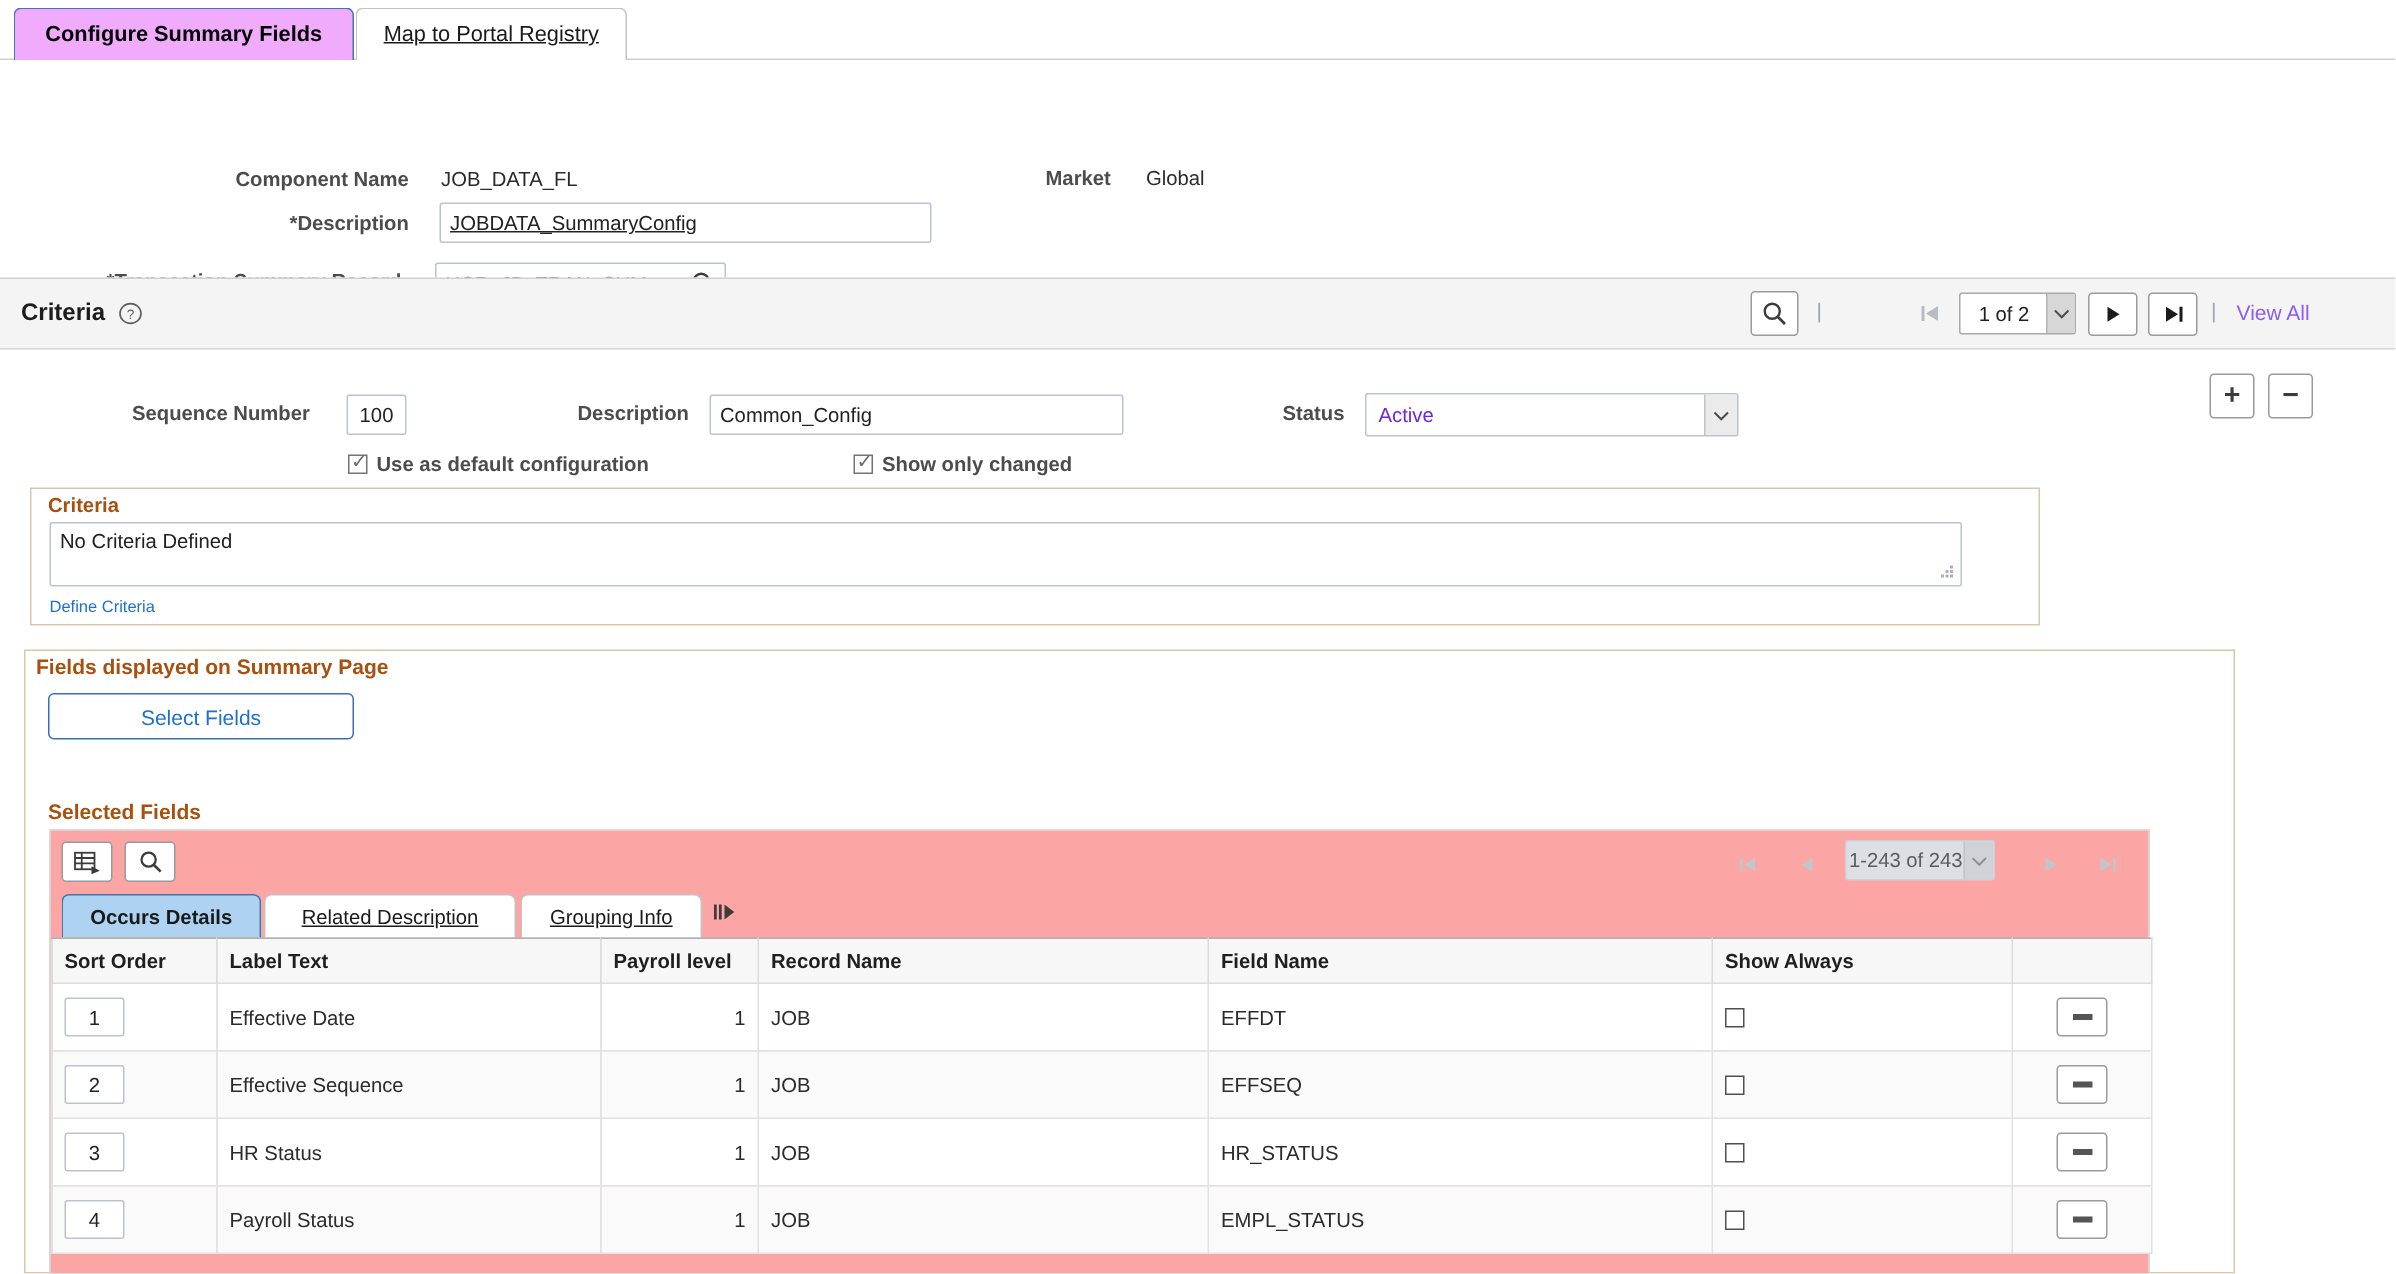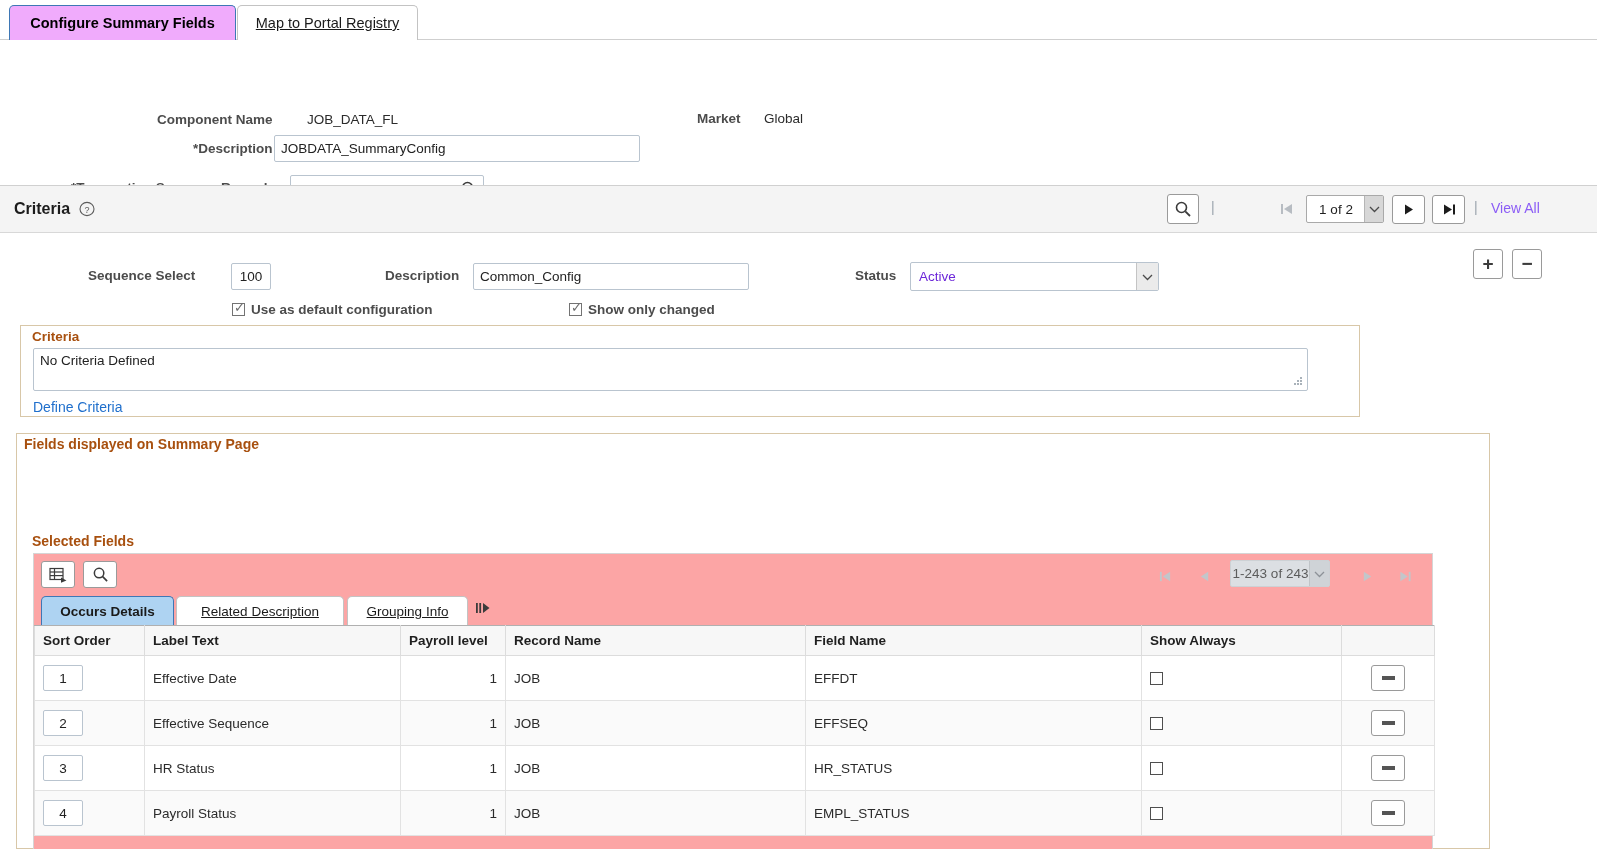--- a/index.html
+++ b/index.html
@@ -48,25 +48,25 @@
   }
   .val {
     position: absolute; color: #2b2b2b; font-size: 13.5px; white-space: nowrap;
   }
   .inp {
     position: absolute; border: 1px solid #b9c4cf; background: #ffffff;
     border-radius: 2px; font-family: "Liberation Sans", sans-serif;
     font-size: 13.5px; color: #222222; padding: 0 6px; outline: none;
   }
   .lbl-comp { left: 157px; top: 72px; }
-  .val-comp { left: 307px; top: 72px; }
+  .val-comp { left: 294px; top: 72px; }
   .lbl-market { left: 697px; top: 71px; }
   .val-market { left: 764px; top: 71px; }
   .lbl-desc { left: 193px; top: 101px; }
-  .inp-desc { left: 274px; top: 95px; width: 366px; height: 27px; }
+  .inp-desc { left: 293px; top: 95px; width: 328px; height: 27px; text-decoration: underline; }
   .lbl-tsr { left: 71px; top: 140px; }
   .inp-tsr-wrap { position: absolute; left: 290px; top: 135px; width: 194px; height: 28px; }
   .inp-tsr {
     position: absolute; left: 0; top: 0; width: 194px; height: 28px;
     padding-right: 28px;
   }
   .lookup-ico {
     position: absolute; right: 6px; top: 5px; width: 18px; height: 18px;
     cursor: pointer;
   }
@@ -189,21 +189,21 @@
     font-family: "Liberation Sans", sans-serif; font-size: 13.5px;
     color: #222222; padding: 4px 6px; resize: none; outline: none;
     overflow: hidden;
   }
   .ta-grip { position: absolute; left: 1294px; top: 377px; width: 10px; height: 10px; }
   .ta-grip i {
     position: absolute; width: 2px; height: 2px; background: #a9b2ba; display: block;
   }
   .define-link {
     position: absolute; left: 33px; top: 399px; color: #1f6fcc;
-    font-size: 14px; cursor: pointer;
+    font-size: 11px; cursor: pointer;
   }
 
   
   .grp-fields { left: 16px; top: 433px; width: 1474px; height: 416px; }
   .lg-fields { left: 24px; top: 436px; font-size: 14px; }
   .btn-select-fields {
     position: absolute; left: 32px; top: 462px; width: 204px; height: 31px;
     border: 1px solid #3571b5; background: #ffffff; border-radius: 4px;
     color: #1f6fcc; font-size: 14px; font-family: "Liberation Sans", sans-serif;
     display: flex; align-items: center; justify-content: center; cursor: pointer;
@@ -381,21 +381,21 @@
   </div>
   <div class="pager-btn btn-last">
     <svg width="14" height="13" viewBox="0 0 14 13">
         <polygon points="2,1.5 2,11.5 10,6.5" fill="#1c1c1c"></polygon>
         <rect x="11" y="1.5" width="2" height="10" fill="#1c1c1c"></rect>
       </svg>
   </div>
   <span class="pipe pipe-2">|</span>
   <div class="viewall">View All</div>
 
-  <div class="lbl lbl-seq">Sequence Select</div>
+  <div class="lbl lbl-seq">Sequence Number</div>
   <input class="inp inp-seq" type="text" value="100" style="">
 
   <div class="lbl lbl-cdesc">Description</div>
   <input class="inp inp-cdesc" type="text" value="Common_Config" style="">
 
   <div class="lbl lbl-status">Status</div>
   <div class="sel-status">
     <div class="sel-status-txt">Active</div>
     <div class="sel-status-arrow">
       <svg width="11" height="8" viewBox="0 0 11 8">
@@ -425,20 +425,21 @@
       <i style="left:6px;top:3px;"></i>
       <i style="left:3px;top:3px;"></i>
     <i style="left:6px;top:6px;"></i>
       <i style="left:3px;top:6px;"></i>
       <i style="left:0px;top:6px;"></i>
   </div>
   <div class="define-link">Define Criteria</div>
 
   <div class="grpbox grp-fields"></div>
   <div class="grp-legend lg-fields">Fields displayed on Summary Page</div>
+  <div class="btn-select-fields">Select Fields</div>
   <div class="grp-legend lg-selected">Selected Fields</div>
 
   <div class="grid-wrap">
     <div class="grid-toolbar">
       <div class="tb-btn tb-grid">
         <svg width="19" height="16" viewBox="0 0 19 16">
           <rect x="1" y="1.5" width="13" height="11" fill="none" stroke="#3b3b3b" stroke-width="1.2"></rect>
           <line x1="1" y1="5" x2="14" y2="5" stroke="#3b3b3b" stroke-width="1.2"></line>
           <line x1="1" y1="8.6" x2="14" y2="8.6" stroke="#3b3b3b" stroke-width="1.2"></line>
           <line x1="5.5" y1="1.5" x2="5.5" y2="12.5" stroke="#3b3b3b" stroke-width="1.2"></line>

